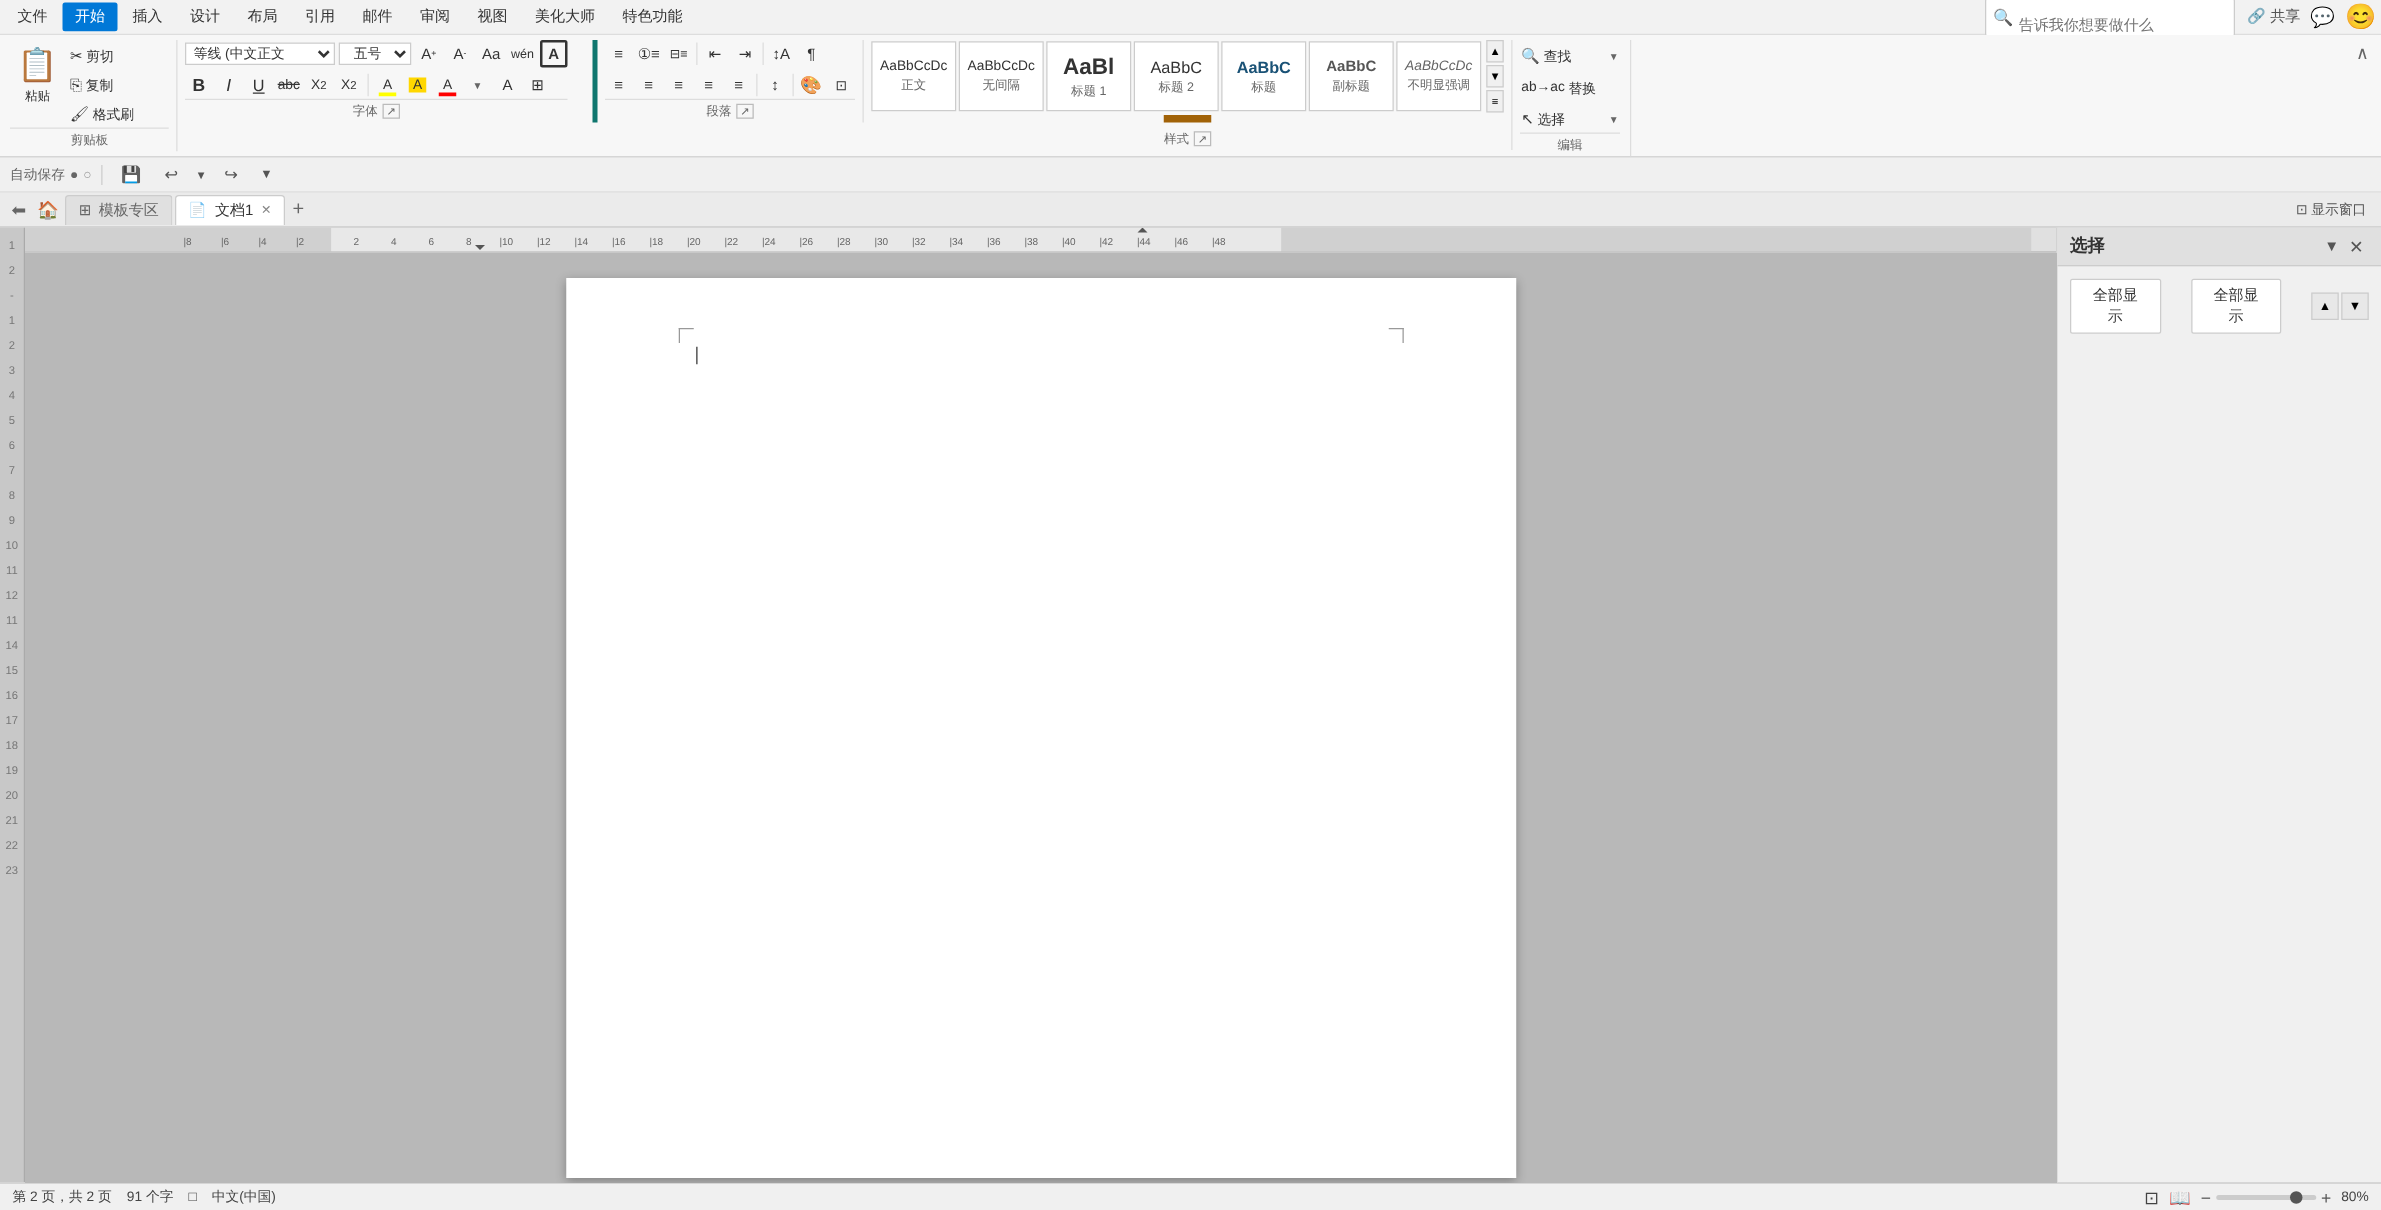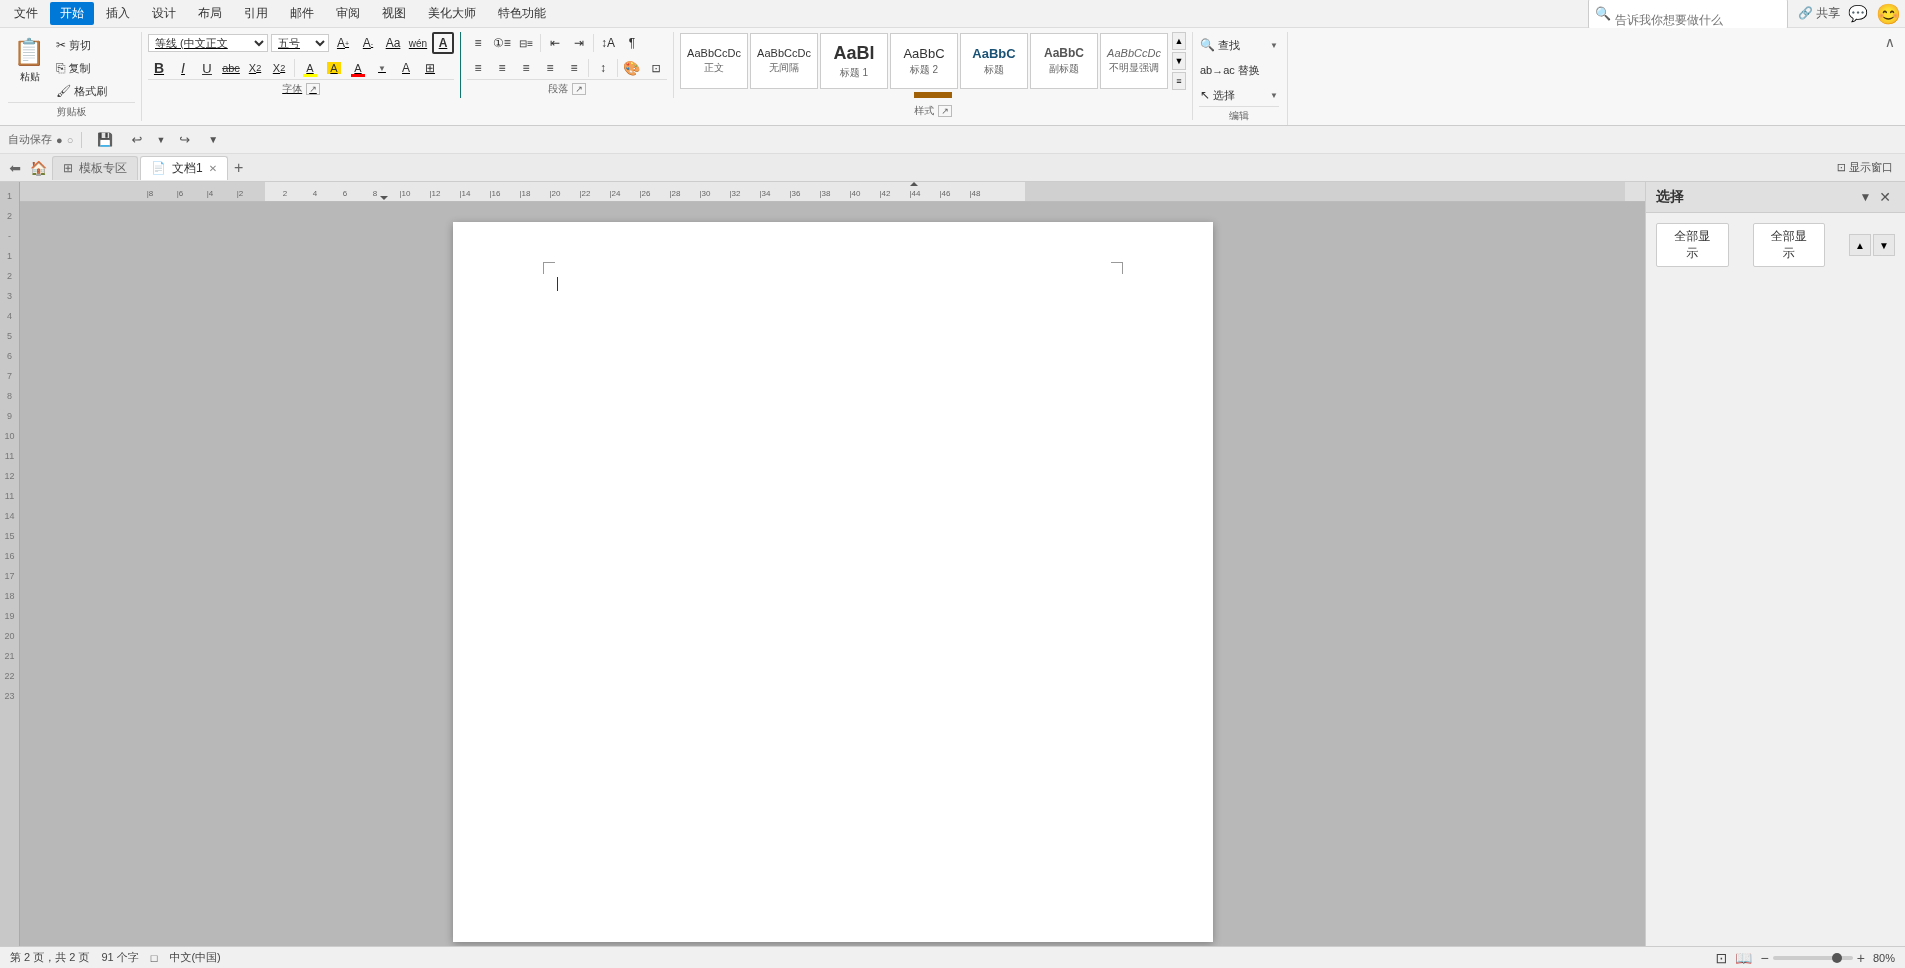--- a/index.html
+++ b/index.html
@@ -46,21 +46,21 @@
     }
     .font-select {
       border: 1px solid #ccc;
       background: #fff;
       font-size: 11px;
       padding: 1px 3px;
       cursor: pointer;
       color: #333;
     }
     .font-select.wide { width: 110px; }
-    .font-select.narrow { width: 55px; }
+    .font-select.narrow { width: 55px; text-align: center; }
 
     
     .styles-group {
       display: flex;
       align-items: center;
       border-right: 1px solid #ddd;
       padding: 0 6px 4px 6px;
       gap: 2px;
     }
     .style-item {
@@ -387,21 +387,21 @@
             </div>
             <div class="ribbon-mini-btn" style="width:80px; justify-content:flex-start; gap:3px;">
               <span>🖌</span>
               <span style="font-size:11px;">格式刷</span>
             </div>
           </div>
         </div>
         <div class="group-label" style="width:100%; font-size:10px; color:#666; border-top:1px solid #ddd; padding-top:2px; text-align:center;">剪贴板</div>
       </div>
 
-      <div style="display:flex; flex-direction:column; border-right:1px solid #0f766e; padding:0 6px 0 6px;text-decoration:underline;">
+      <div style="display:flex; flex-direction:column; border-right:4px solid #0f766e; padding:0 20px 0 6px;">
         <div style="display:flex; gap:3px; align-items:center; margin-bottom:3px;">
           <select class="font-select wide" style="width:120px; font-size:11px; border:1px solid #ccc; padding:1px 2px;">
             <option>等线 (中文正文</option>
           </select>
           <select class="font-select narrow" style="width:58px; font-size:11px; border:1px solid #ccc; padding:1px 2px;">
             <option>五号</option>
           </select>
           <div class="ribbon-mini-btn" title="增大字号">A<sup style="font-size:7px;">+</sup></div>
           <div class="ribbon-mini-btn" title="减小字号">A<sup style="font-size:7px;">-</sup></div>
           <div class="ribbon-mini-btn">Aa</div>

